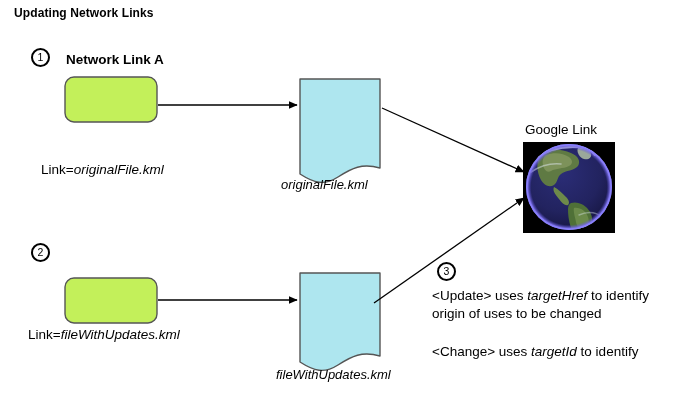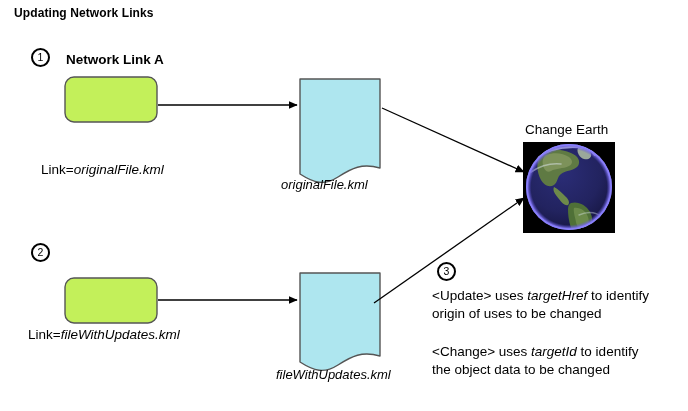--- a/index.html
+++ b/index.html
@@ -163,21 +163,20 @@
   <div class="step-num" style="left:437px; top:262px;">3</div>
 
   <div class="txt node-title" style="left:66px; top:52px;">Network Link A</div>
   <div class="txt link-label" style="left:41px; top:126px;margin-top:36px;"><span>Link=</span><span class="ital">originalFile.kml</span></div>
 
   <div class="txt link-label" style="left:28px; top:327px;"><span>Link=</span><span class="ital">fileWithUpdates.kml</span></div>
 
   <div class="txt doc-label" style="left:281px; top:177px;">originalFile.kml</div>
   <div class="txt doc-label" style="left:276px; top:367px;">fileWithUpdates.kml</div>
 
-  <div class="txt app-label" style="left:525px; top:122px;">Change Earth</div>
+  <div class="txt app-label" style="left:525px; top:122px;">Google Link</div>
 
   <div class="txt note-line" style="left:432px; top:288px;"><span>&lt;Update&gt; uses </span><span class="ital">targetHref</span><span> to identify</span></div>
   <div class="txt note-line" style="left:432px; top:306px;">origin of uses to be changed</div>
 
   <div class="txt note-line" style="left:432px; top:344px;"><span>&lt;Change&gt; uses </span><span class="ital">targetId</span><span> to identify</span></div>
-  <div class="txt note-line" style="left:432px; top:362px;">the object data to be changed</div>
 
 </div>
 
 </body></html>

